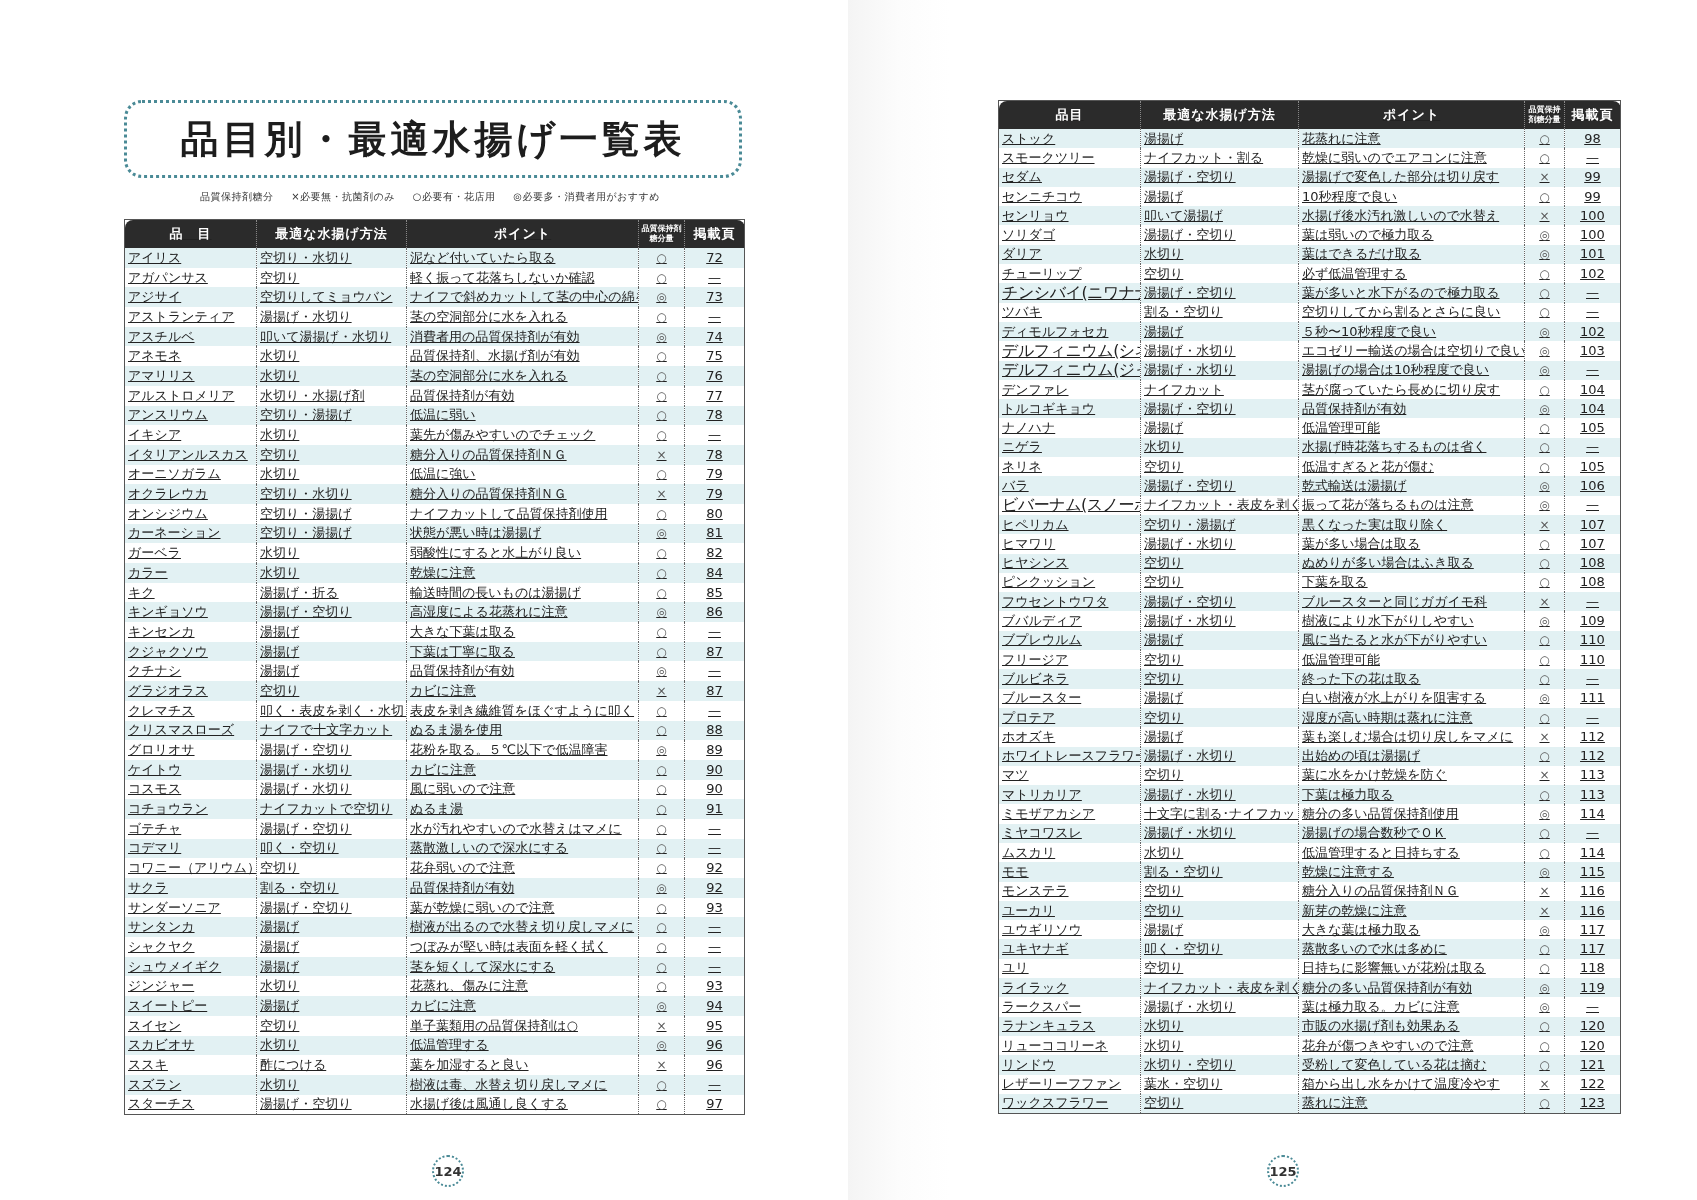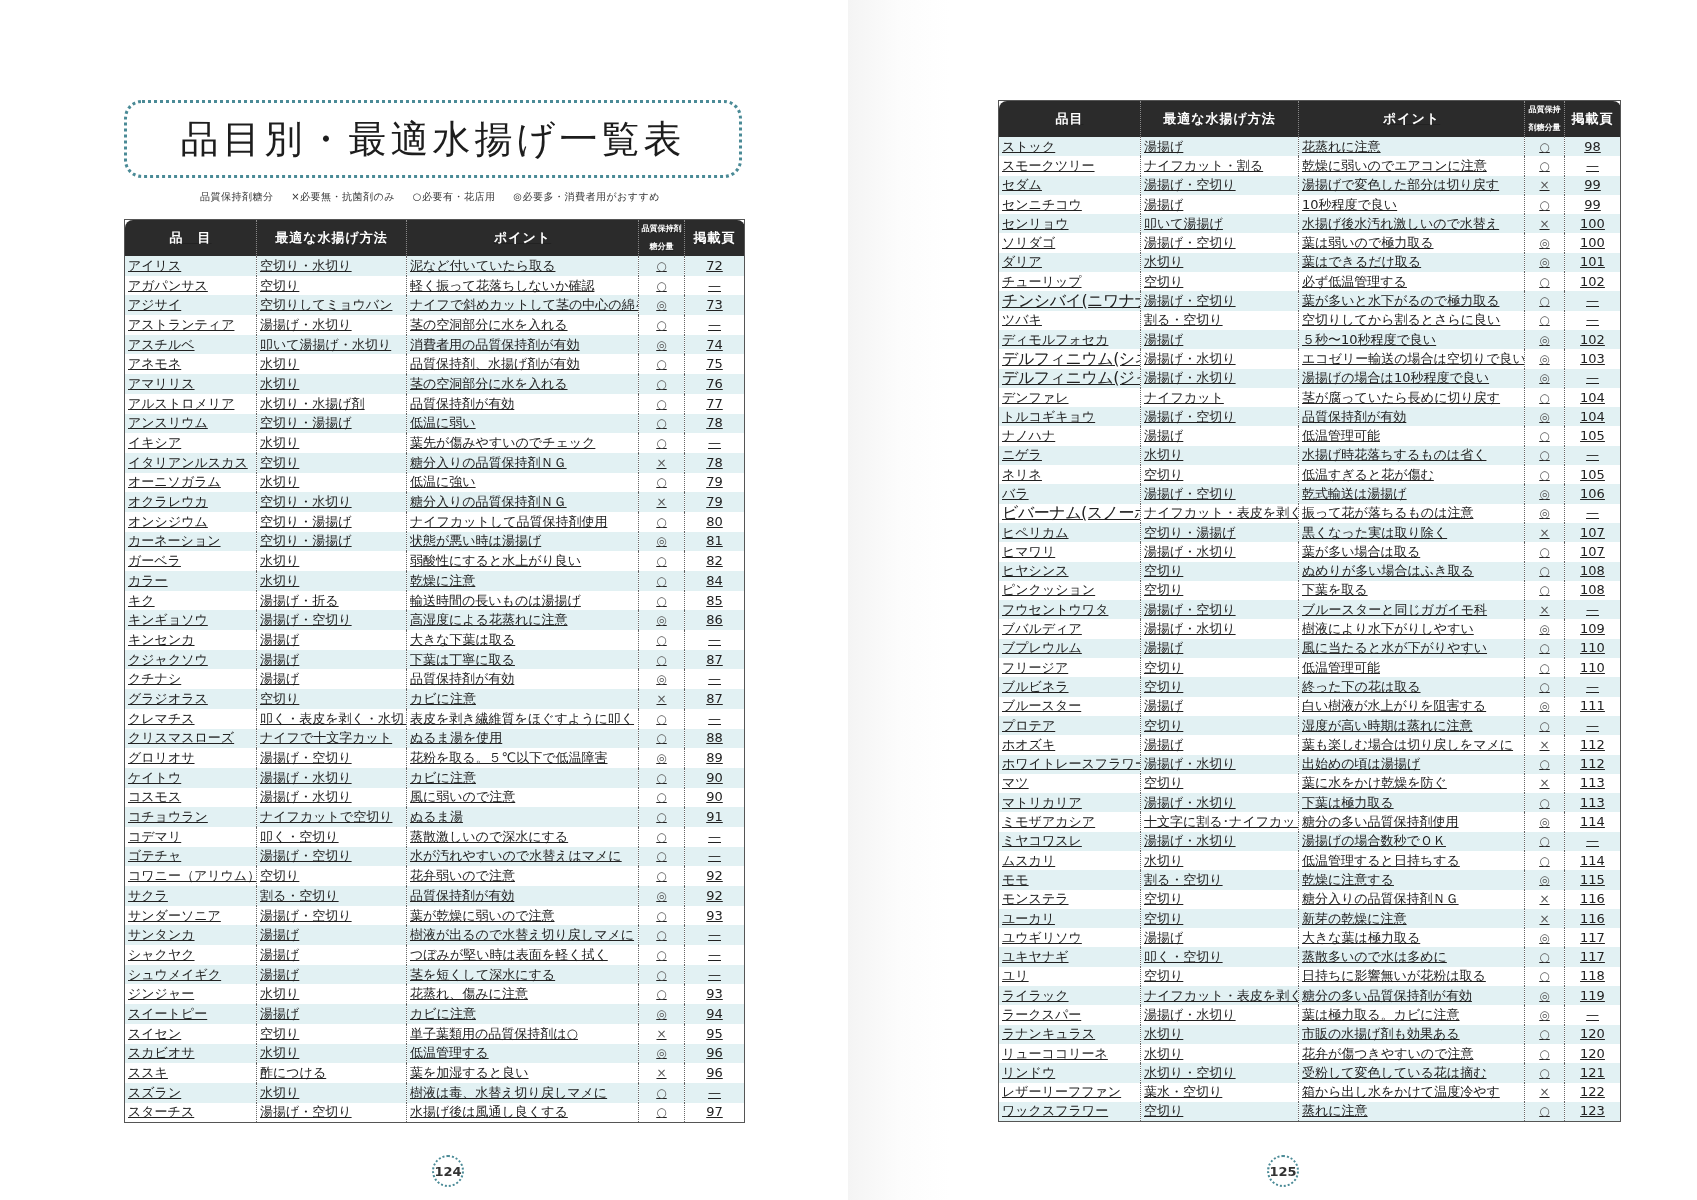--- a/index.html
+++ b/index.html
@@ -9,37 +9,37 @@
     position:relative;
   }
   .page { position:absolute; top:0; height:1200px; }
   .page.left { left:0; width:848px; background:#ffffff; }
   .page.right { left:848px; width:849px; background:linear-gradient(90deg,#f4f4f4 0%,#fcfcfc 6%,#ffffff 12%); }
   .title-box {
     position:absolute; left:124px; top:100px; width:618px; height:78px;
     border:3px dotted #4a8a96; border-radius:18px; box-sizing:border-box;
     display:flex; align-items:center; justify-content:center;
   }
-  .title-box h1 { margin:0; font-size:38px; font-weight:normal; letter-spacing:4px; color:#1d1d1d; }
+  .title-box h1 { margin:0; font-size:38px; font-weight:bold; letter-spacing:4px; color:#1d1d1d; }
   .legend {
     position:absolute; left:200px; top:190px; width:560px; font-size:10px; color:#333;
     white-space:nowrap; letter-spacing:0.5px;
   }
   .legend span { margin-right:14px; }
   table.list {
     position:absolute; border-collapse:collapse; table-layout:fixed;
     border:1px solid #555; font-size:13px;text-decoration:underline;
   }
   table.list thead th {
     background:#2b2b2b; color:#fff; font-weight:bold; height:28px; padding:0;
     border-left:1px dotted #888; font-size:13px; letter-spacing:1px;
   }
   table.list thead th:first-child { border-left:none; border-top-left-radius:8px; }
   table.list thead th:last-child { border-top-right-radius:8px; }
-  table.list thead th.small { font-size:8px; line-height:18px; letter-spacing:0; }
+  table.list thead th.small { font-size:8px; line-height:10px; letter-spacing:0; }
   table.list tbody td {
     padding:0 3px; white-space:nowrap; overflow:hidden;
     border-left:1px dotted #666; line-height:18px;
   }
   table.list tbody td:first-child { border-left:none; }
   table.list tbody tr:nth-child(odd) td { background:#e2f1f3; }
   table.list tbody tr:nth-child(even) td { background:#ffffff; }
   table.list td.mark, table.list td.pg { text-align:center; padding:0; }
   table.list td.mark { color:#555; font-size:12px; }
   table.list td.pg { font-size:13px; }
@@ -284,30 +284,30 @@
           <td class="pg">90</td>
         </tr>
         <tr>
           <td class="name">コチョウラン</td>
           <td class="method">ナイフカットで空切り</td>
           <td class="point">ぬるま湯</td>
           <td class="mark">○</td>
           <td class="pg">91</td>
         </tr>
         <tr>
+          <td class="name">ゴテチャ</td>
+          <td class="method">湯揚げ・空切り</td>
+          <td class="point">水が汚れやすいので水替えはマメに</td>
+          <td class="mark">○</td>
+          <td class="pg">—</td>
+        </tr>
+        <tr>
           <td class="name">コデマリ</td>
           <td class="method">叩く・空切り</td>
           <td class="point">蒸散激しいので深水にする</td>
-          <td class="mark">○</td>
-          <td class="pg">—</td>
-        </tr>
-        <tr>
-          <td class="name">ゴテチャ</td>
-          <td class="method">湯揚げ・空切り</td>
-          <td class="point">水が汚れやすいので水替えはマメに</td>
           <td class="mark">○</td>
           <td class="pg">—</td>
         </tr>
         <tr>
           <td class="name">コワニー（アリウム）</td>
           <td class="method">空切り</td>
           <td class="point">花弁弱いので注意</td>
           <td class="mark">○</td>
           <td class="pg">92</td>
         </tr>

